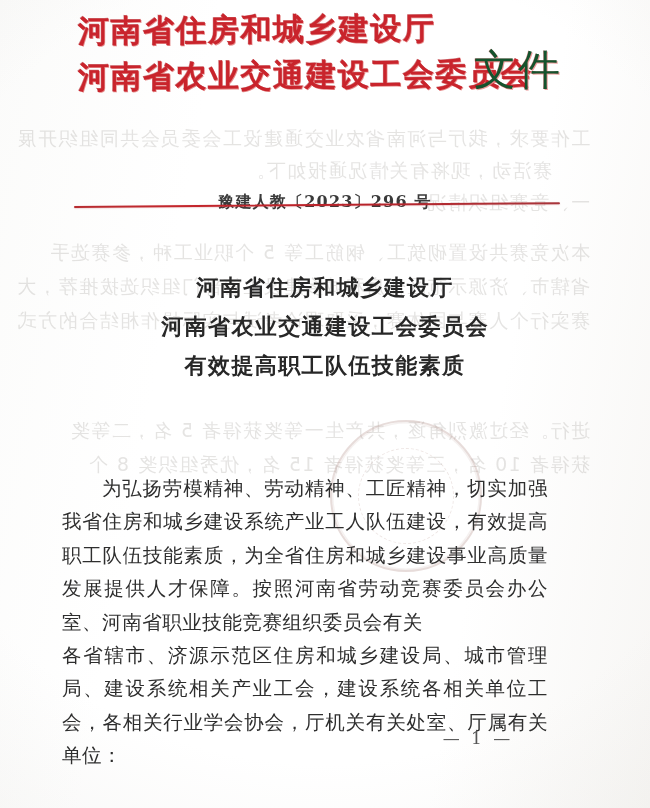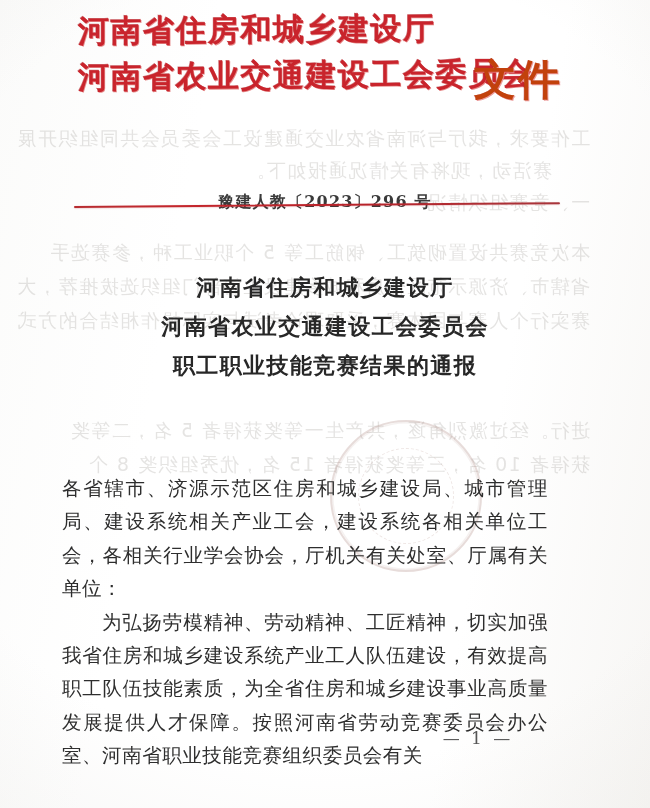--- a/index.html
+++ b/index.html
@@ -97,27 +97,27 @@
     color: #c9242c;
     text-shadow:
       0.8px 0.8px 0 rgba(226,120,120,0.85),
       -0.4px -0.4px 0 rgba(168,26,32,0.55);
     white-space: nowrap;
     transform: skewY(-0.5deg);
   }
   #wenjian {
     position: absolute;
     left: 474px;
-    top: 52px;
-    font-family: "DejaVu Sans", "Liberation Sans", sans-serif;
-    font-weight: bold;
+    top: 42px;
+    font-family: "DejaVu Sans", "Liberation Sans", sans-serif;
+    font-weight: normal;
     font-size: 42px;
     line-height: 56px;
     letter-spacing: 2px;
-    color: #c2410c;
+    color: #14532d;
     text-shadow:
       1px 1px 0 rgba(230,130,130,0.8),
       -0.5px -0.5px 0 rgba(168,26,32,0.5);
     white-space: nowrap;
   }
 
   
   #doc-number {
     position: absolute;
     left: 0;
@@ -231,23 +231,23 @@
     <div id="wenjian">文件</div>
   </div>
 
   <div id="doc-number">豫建人教〔2023〕296 号</div>
 
   <div id="red-rule"></div>
 
   <div id="title-block">
     <div class="title-line">河南省住房和城乡建设厅</div>
     <div class="title-line">河南省农业交通建设工会委员会</div>
-    <div class="title-line">职工职业技能竞赛结果的通报</div>
+    <div class="title-line">有效提高职工队伍技能素质</div>
   </div>
 
   <div id="body-block">
+    <p class="body-para indent">为弘扬劳模精神、劳动精神、工匠精神，切实加强我省住房和城乡建设系统产业工人队伍建设，有效提高职工队伍技能素质，为全省住房和城乡建设事业高质量发展提供人才保障。按照河南省劳动竞赛委员会办公室、河南省职业技能竞赛组织委员会有关</p>
     <p class="body-para">各省辖市、济源示范区住房和城乡建设局、城市管理局、建设系统相关产业工会，建设系统各相关单位工会，各相关行业学会协会，厅机关有关处室、厅属有关单位：</p>
-    <p class="body-para indent">为弘扬劳模精神、劳动精神、工匠精神，切实加强我省住房和城乡建设系统产业工人队伍建设，有效提高职工队伍技能素质，为全省住房和城乡建设事业高质量发展提供人才保障。按照河南省劳动竞赛委员会办公室、河南省职业技能竞赛组织委员会有关</p>
   </div>
 
   <div id="page-number">— 1 —</div>
 
 </div>
 
 </body></html>

